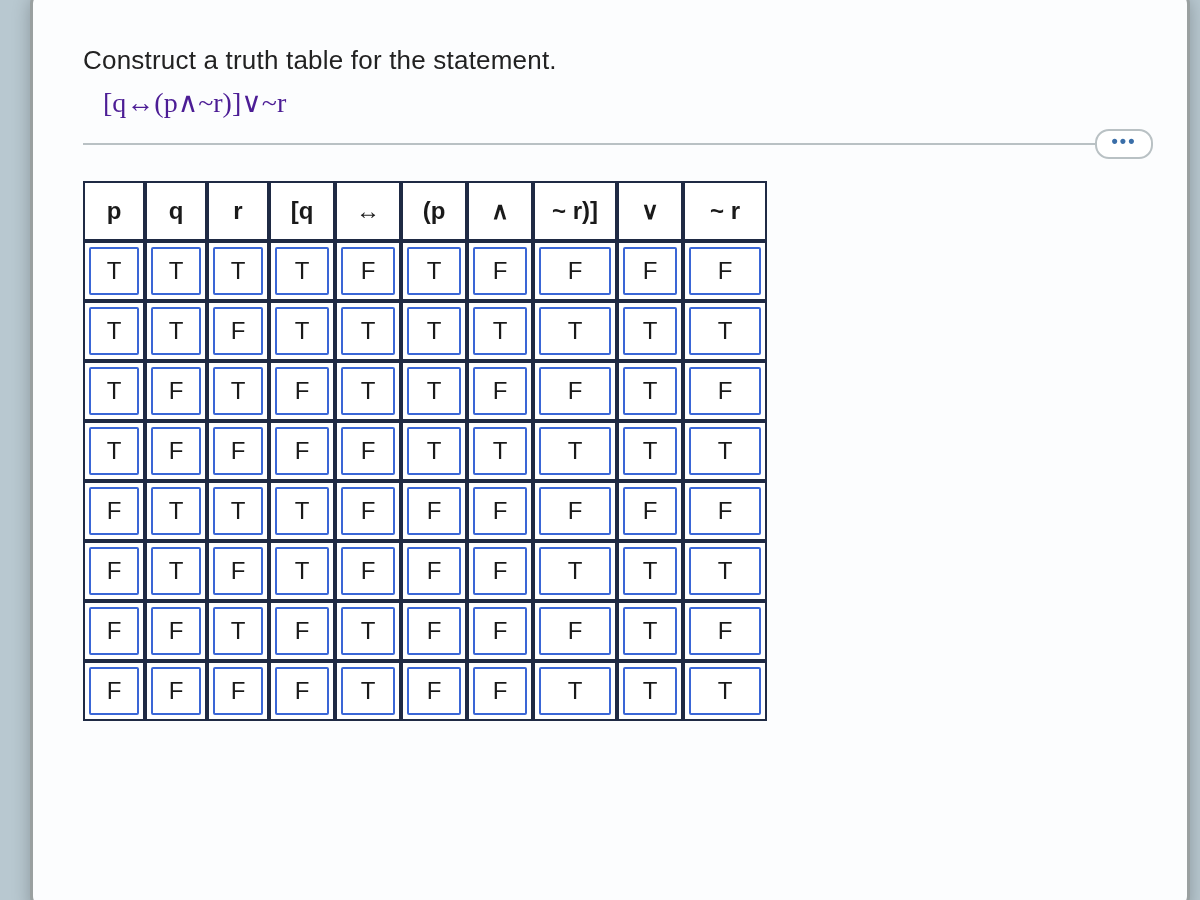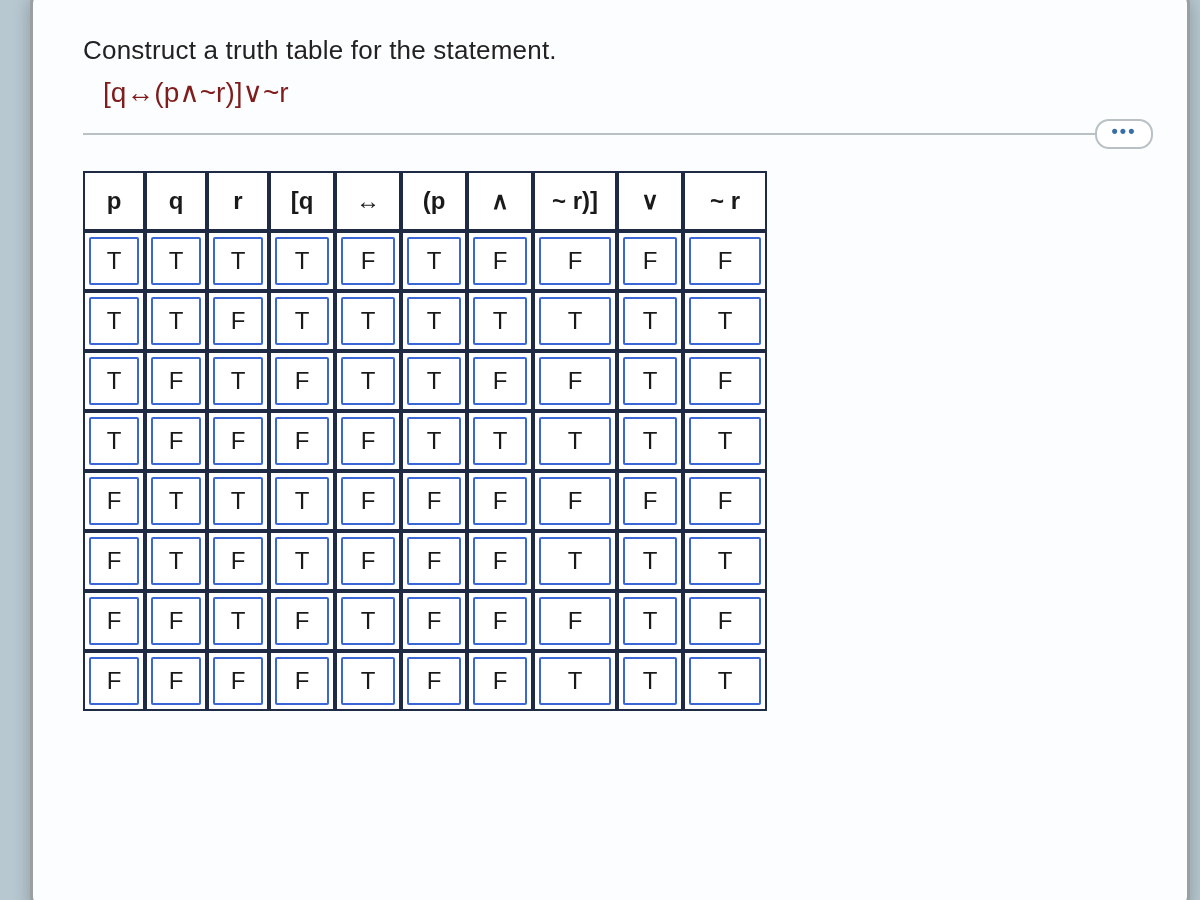--- a/index.html
+++ b/index.html
@@ -1,23 +1,23 @@
 <!DOCTYPE html>
 <html><head>
 <meta charset="utf-8">
 <style>
   html,body{margin:0;padding:0;width:1200px;height:900px;
     background:#b8c8d0;font-family:Arial,Helvetica,sans-serif;}
   .page{position:absolute;left:30px;top:-10px;right:10px;bottom:-10px;
     background:#fcfdfe;border:3px solid #9aa0a0;border-radius:14px;
     box-shadow:0 6px 18px rgba(0,0,0,.25);padding:30px 40px 10px 50px;
     box-sizing:border-box;}
-  .prompt{font-size:26px;color:#222;margin:12px 0 10px 0;letter-spacing:.2px;}
-  .stmt{font-size:28px;color:#7f1d1d;margin:8px 0 24px 20px;
-    font-family:Liberation Sans, sans-serif;}
+  .prompt{font-size:26px;color:#222;margin:22px 0 10px 0;letter-spacing:.2px;}
+  .stmt{font-size:28px;color:#4c1d95;margin:8px 0 24px 20px;
+    font-family:Liberation Serif, serif;}
   .hr-wrap{position:relative;margin:10px 0 36px 0;}
   .hr{border:0;border-top:2px solid #b9c1c4;margin:0;}
   .dots{position:absolute;right:-6px;top:-14px;width:54px;height:26px;
     border:2px solid #b9c1c4;border-radius:14px;background:#fff;
     color:#3a6ea8;font-weight:700;font-size:18px;line-height:20px;
     text-align:center;letter-spacing:2px;}
   table.tt{border-collapse:separate;border-spacing:0;}
   table.tt th,table.tt td{
     text-align:center;font-size:24px;color:#1a1a1a;
     font-family:Arial,Helvetica,sans-serif;}

